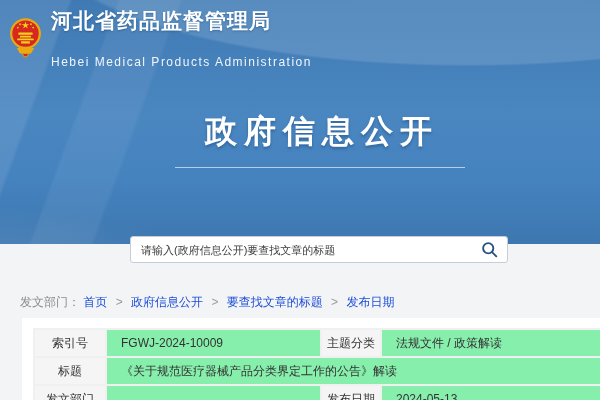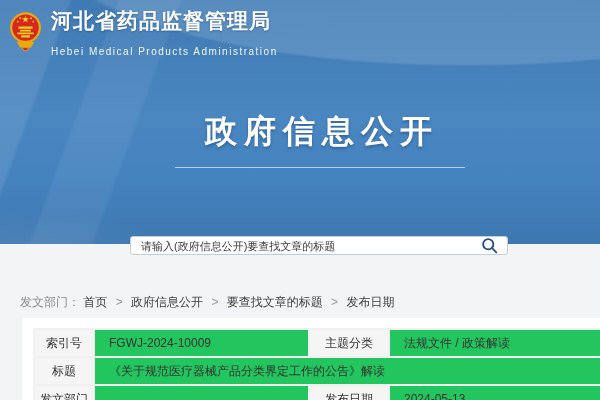--- a/index.html
+++ b/index.html
@@ -27,73 +27,73 @@
   .header-row {
     position:absolute; top:7px; left:9px; display:flex; align-items:center; z-index:2;
   }
   .emblem { width:33px; height:42px; flex:0 0 auto; }
   .agency { margin-left:9px; }
   .agency-cn {
     color:#ffffff; font-size:21px; font-weight:bold; letter-spacing:1px;
     text-shadow:0 1px 2px rgba(0,40,90,0.35); white-space:nowrap;
   }
   .agency-en {
-    color:rgba(255,255,255,0.92); font-size:10px; letter-spacing:1.5px;
-    margin-top:11px; white-space:nowrap;
+    color:rgba(255,255,255,0.92); font-size:12px; letter-spacing:1.5px;
+    margin-top:20px; white-space:nowrap;
   }
   .banner-title {
     position:absolute; top:110px; left:0; width:644px; text-align:center;
     color:#ffffff; font-size:32px; font-weight:bold; letter-spacing:7px;
     text-shadow:0 2px 3px rgba(0,40,90,0.35); z-index:2;
   }
   .banner-underline {
     position:absolute; top:167px; left:175px; width:290px; height:1px;
     background:rgba(255,255,255,0.6); z-index:2;
   }
 
   
   .search-box {
-    position:absolute; top:236px; left:130px; width:378px; height:19px;
+    position:absolute; top:236px; left:130px; width:378px; height:27px;
     background:#ffffff; border:1px solid #c4cdd8; border-radius:3px;
     display:flex; align-items:center;
   }
   .search-input {
     flex:1; height:100%; border:none; outline:none; background:transparent;
     font-size:11px; color:#333; padding:0 8px 0 10px;
     font-family:"Liberation Sans", sans-serif;
   }
   .search-input::placeholder { color:#3c3c3c; opacity:1; }
   .search-btn {
     width:36px; height:100%; border:none; background:transparent; cursor:pointer;
     display:flex; align-items:center; justify-content:center;
   }
 
   
   .breadcrumb {
     position:absolute; top:294px; left:20px; font-size:12px; color:#8a8a8a;
     white-space:nowrap; z-index:2;
   }
-  .breadcrumb a { color:#404040; text-decoration:none; cursor:pointer; }
+  .breadcrumb a { color:#1d4ed8; text-decoration:none; cursor:pointer; }
   .breadcrumb .sep { margin:0 5px; color:#9a9a9a; }
 
   
   .card {
     position:absolute; top:318px; left:22px; width:600px; height:100px;
     background:#ffffff;
   }
   .doc-table {
     border-collapse:collapse; table-layout:fixed; width:590px;
     margin:10px 0 0 11px; font-size:12px; color:#333;
   }
   .doc-table td {
     border:2px solid #f0f0f0; height:28px; overflow:hidden; white-space:nowrap;
   }
   .doc-table td.lbl { background:#f5f5f5; text-align:center; color:#333; }
-  .doc-table td.val { background:#22c55e; padding-left:14px; }
-  .col-l1 { width:60px; } .col-v1 { width:215px; } .col-l2 { width:80px; }
+  .doc-table td.val { background:#86efac; padding-left:14px; }
+  .col-l1 { width:72px; } .col-v1 { width:215px; } .col-l2 { width:60px; }
 </style>
 </head>
 <body>
 
 <div class="page">
 
   <div class="banner">
     <div class="header-row">
       <svg class="emblem" viewBox="0 0 60 76">
         <circle cx="30" cy="30" r="28" fill="#e9a90f"></circle>

